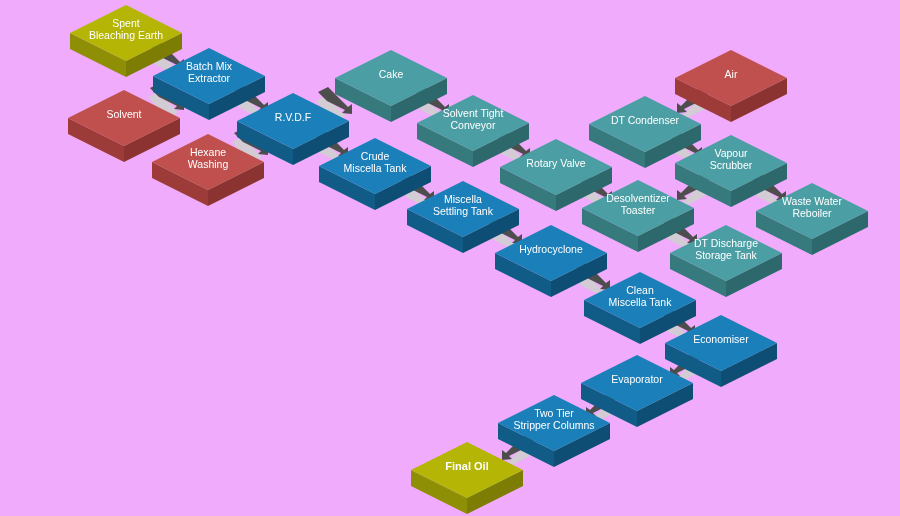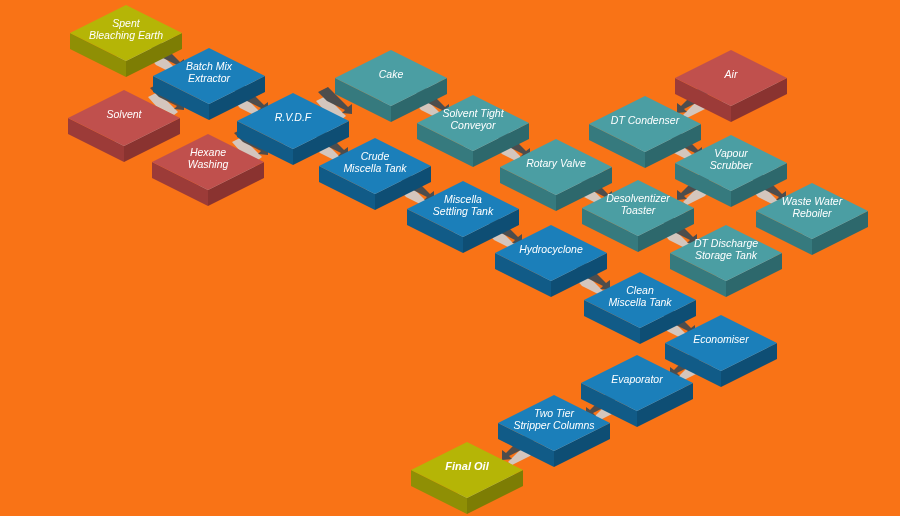--- a/index.html
+++ b/index.html
@@ -10,22 +10,21 @@
   body {
     width: 900px;
     height: 516px;
     overflow: hidden;
     font-family: "Liberation Sans", sans-serif;
   }
   #diagram-root {
     position: relative;
     width: 900px;
     height: 516px;
-    background: #f97316;
-    font-style: italic;
+    background: #f0abfc;
   }
   svg#flow-svg {
     display: block;
     width: 900px;
     height: 516px;
   }
   .node-label {
     font-family: "Liberation Sans", sans-serif;
     font-size: 10.5px;
     fill: #ffffff;

